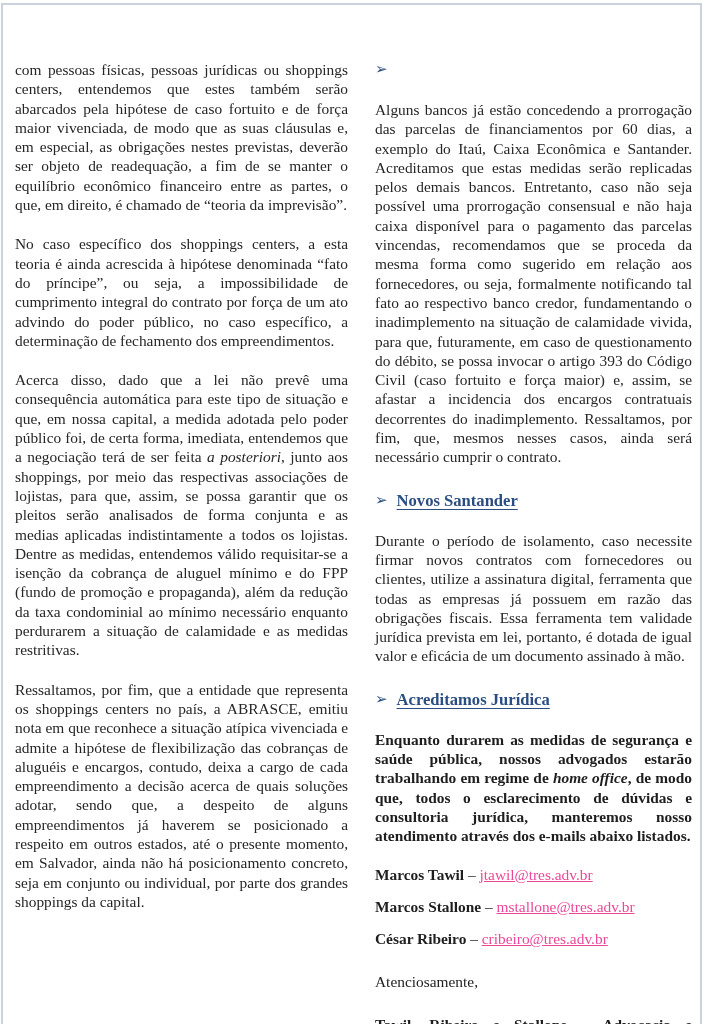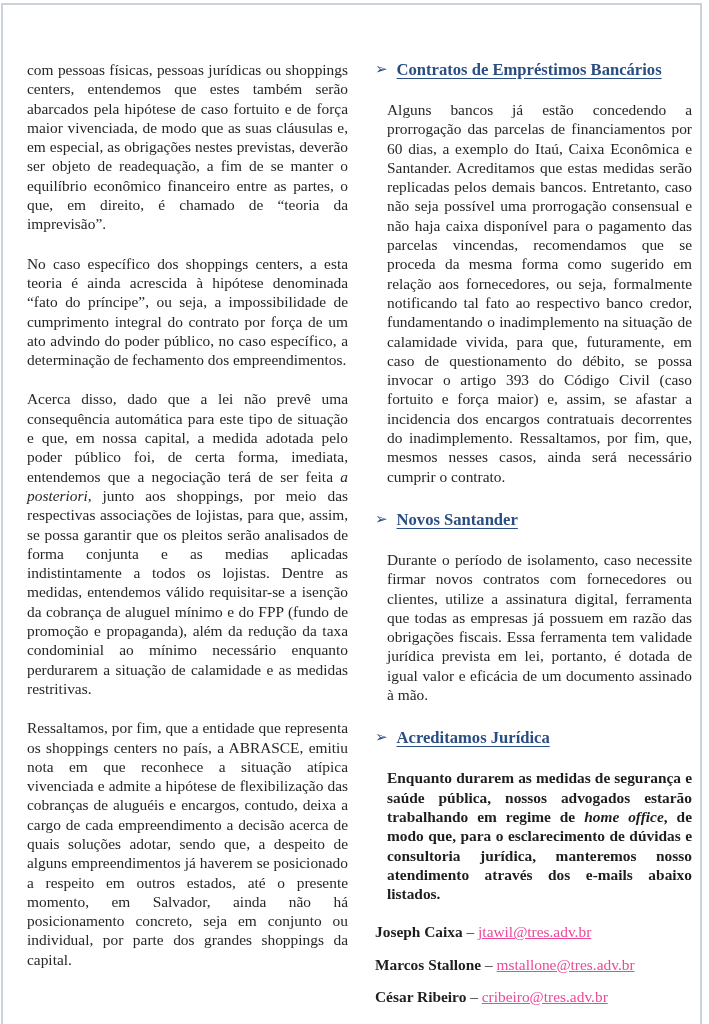--- a/index.html
+++ b/index.html
@@ -20,21 +20,21 @@
   }
   .columns{
     position:absolute;
     top:60px;left:15px;right:17px;
     display:flex;
     gap:27px;
   }
   .col-left{width:333px;flex:0 0 333px;}
   .col-right{flex:1;min-width:0;}
   p.body{
-    margin:0 0 19px 12px;
+    margin:0 0 19px 0;
     font-size:15.4px;
     line-height:19.3px;
     text-align:justify;
     text-justify:inter-word;
   }
   .col-left p.body{margin-bottom:20px;}
   h2.section-heading{
     margin:0 0 20px 0;
     font-size:16.6px;
     line-height:20px;
@@ -101,42 +101,41 @@
       <p class="body"><span>Acerca disso, dado que a lei não prevê uma consequência automática para este tipo de situação e que, em nossa capital, a medida adotada pelo poder público foi, de certa forma, imediata, entendemos que a negociação terá de ser feita </span><i class="lat">a posteriori</i><span>, junto aos shoppings, por meio das respectivas associações de lojistas, para que, assim, se possa garantir que os pleitos serão analisados de forma conjunta e as medias aplicadas indistintamente a todos os lojistas. Dentre as medidas, entendemos válido requisitar-se a isenção da cobrança de aluguel mínimo e do FPP (fundo de promoção e propaganda), além da redução da taxa condominial ao mínimo necessário enquanto perdurarem a situação de calamidade e as medidas restritivas.</span></p>
 
       <p class="body"><span>Ressaltamos, por fim, que a entidade que representa os shoppings centers no país, a ABRASCE, emitiu nota em que reconhece a situação atípica vivenciada e admite a hipótese de flexibilização das cobranças de aluguéis e encargos, contudo, deixa a cargo de cada empreendimento a decisão acerca de quais soluções adotar, sendo que, a despeito de alguns empreendimentos já haverem se posicionado a respeito em outros estados, até o presente momento, em Salvador, ainda não há posicionamento concreto, seja em conjunto ou individual, por parte dos grandes shoppings da capital.</span></p>
     </div>
 
     <div class="col-right">
 
       <div class="sec">
         <h2 class="section-heading">
           <span class="arrow">➢</span>
-          <span class="htext">Contratos de Empréstimos Bancários</span>
         </h2>
         <p class="body"><span>Alguns bancos já estão concedendo a prorrogação das parcelas de financiamentos por 60 dias, a exemplo do Itaú, Caixa Econômica e Santander. Acreditamos que estas medidas serão replicadas pelos demais bancos. Entretanto, caso não seja possível uma prorrogação consensual e não haja caixa disponível para o pagamento das parcelas vincendas, recomendamos que se proceda da mesma forma como sugerido em relação aos fornecedores, ou seja, formalmente notificando tal fato ao respectivo banco credor, fundamentando o inadimplemento na situação de calamidade vivida, para que, futuramente, em caso de questionamento do débito, se possa invocar o artigo 393 do Código Civil (caso fortuito e força maior) e, assim, se afastar a incidencia dos encargos contratuais decorrentes do inadimplemento. Ressaltamos, por fim, que, mesmos nesses casos, ainda será necessário cumprir o contrato.</span></p>
       </div>
 
       <div class="sec">
         <h2 class="section-heading">
           <span class="arrow">➢</span>
           <span class="htext">Novos Santander</span>
         </h2>
         <p class="body"><span>Durante o período de isolamento, caso necessite firmar novos contratos com fornecedores ou clientes, utilize a assinatura digital, ferramenta que todas as empresas já possuem em razão das obrigações fiscais. Essa ferramenta tem validade jurídica prevista em lei, portanto, é dotada de igual valor e eficácia de um documento assinado à mão.</span></p>
       </div>
 
       <div class="sec">
         <h2 class="section-heading">
           <span class="arrow">➢</span>
           <span class="htext">Acreditamos Jurídica</span>
         </h2>
-        <p class="body bold-para"><span>Enquanto durarem as medidas de segurança e saúde pública, nossos advogados estarão trabalhando em regime de </span><i class="lat">home office</i><span>, de modo que, para o esclarecimento de dúvidas e consultoria jurídica, manteremos nosso atendimento através dos e-mails abaixo listados.</span></p>
+        <p class="body bold-para"><span>Enquanto durarem as medidas de segurança e saúde pública, nossos advogados estarão trabalhando em regime de </span><i class="lat">home office</i><span>, de modo que, todos o esclarecimento de dúvidas e consultoria jurídica, manteremos nosso atendimento através dos e-mails abaixo listados.</span></p>
 
         <p class="contact">
-          <b>Joseph Caixa</b>
+          <b>Marcos Tawil</b>
           <span>–</span>
           <a class="email">jtawil@tres.adv.br</a>
         </p>
         <p class="contact">
           <b>Marcos Stallone</b>
           <span>–</span>
           <a class="email">mstallone@tres.adv.br</a>
         </p>
         <p class="contact">
           <b>César Ribeiro</b>

